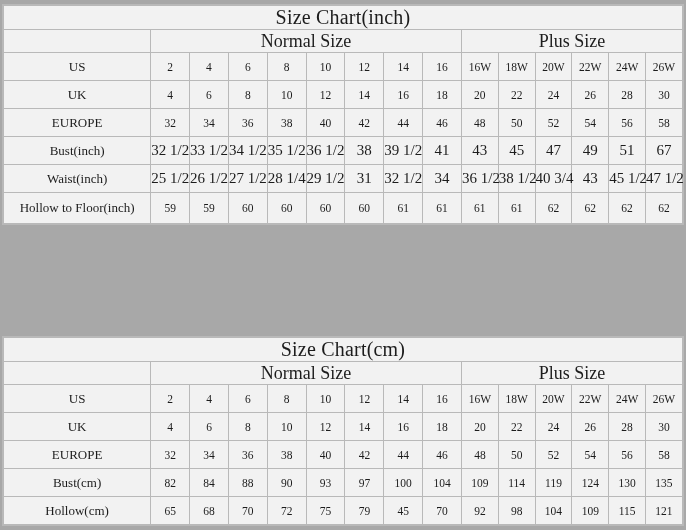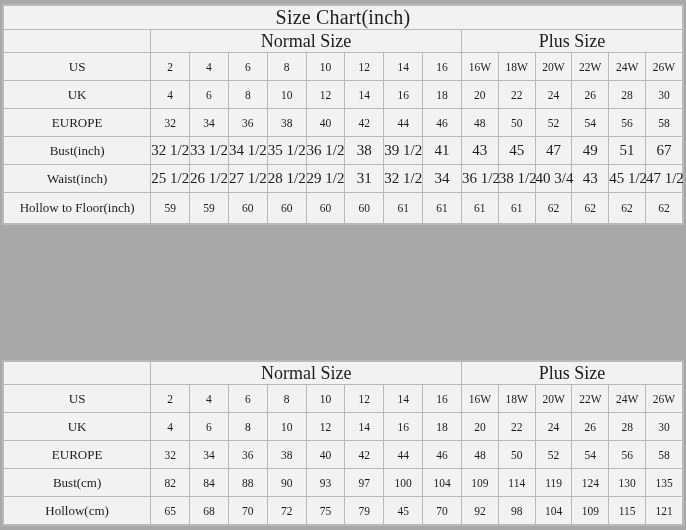--- a/index.html
+++ b/index.html
@@ -184,21 +184,21 @@
           <td class="datacell small plus-col">49</td>
           <td class="datacell small plus-col">51</td>
           <td class="datacell small plus-col">67</td>
         </tr>
 
         <tr>
           <td class="rowlabel">Waist(inch)</td>
           <td class="datacell small">25 1/2</td>
           <td class="datacell small">26 1/2</td>
           <td class="datacell small">27 1/2</td>
-          <td class="datacell small">28 1/2</td>
+          <td class="datacell small">28 1/4</td>
           <td class="datacell small">29 1/2</td>
           <td class="datacell small">31</td>
           <td class="datacell small">32 1/2</td>
           <td class="datacell small">34</td>
           <td class="datacell small plus-col">36 1/2</td>
           <td class="datacell small plus-col">38 1/2</td>
           <td class="datacell small plus-col">40 3/4</td>
           <td class="datacell small plus-col">43</td>
           <td class="datacell small plus-col">45 1/2</td>
           <td class="datacell small plus-col">47 1/2</td>
@@ -240,20 +240,23 @@
           <col style="width:38px">
         <col style="width:36px">
           <col style="width:36px">
           <col style="width:36px">
           <col style="width:36px">
         <col style="width:36px">
           <col style="width:36px">
       </colgroup>
       <tbody>
         <tr>
+          <td class="title-cell" colspan="15">Size Chart(cm)</td>
+        </tr>
+        <tr>
           <td class="blank-cell"></td>
           <td class="group-cell" colspan="8">Normal Size</td>
           <td class="group-cell" colspan="6">Plus Size</td>
         </tr>
 
         <tr>
           <td class="rowlabel">US</td>
           <td class="datacell">2</td>
           <td class="datacell">4</td>
           <td class="datacell">6</td>

